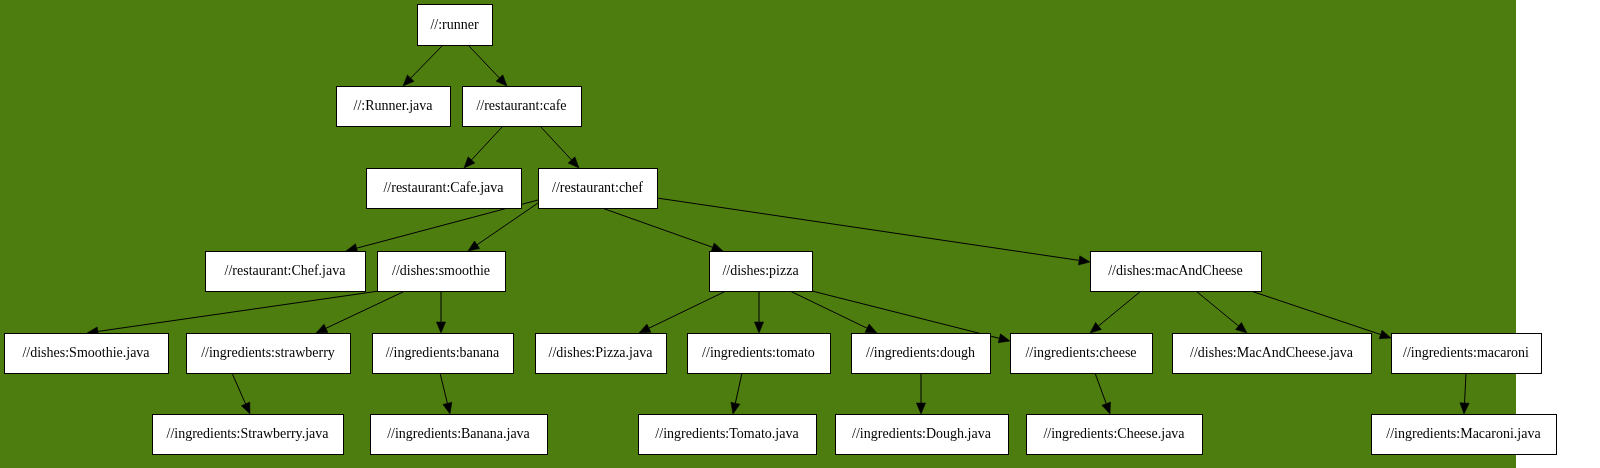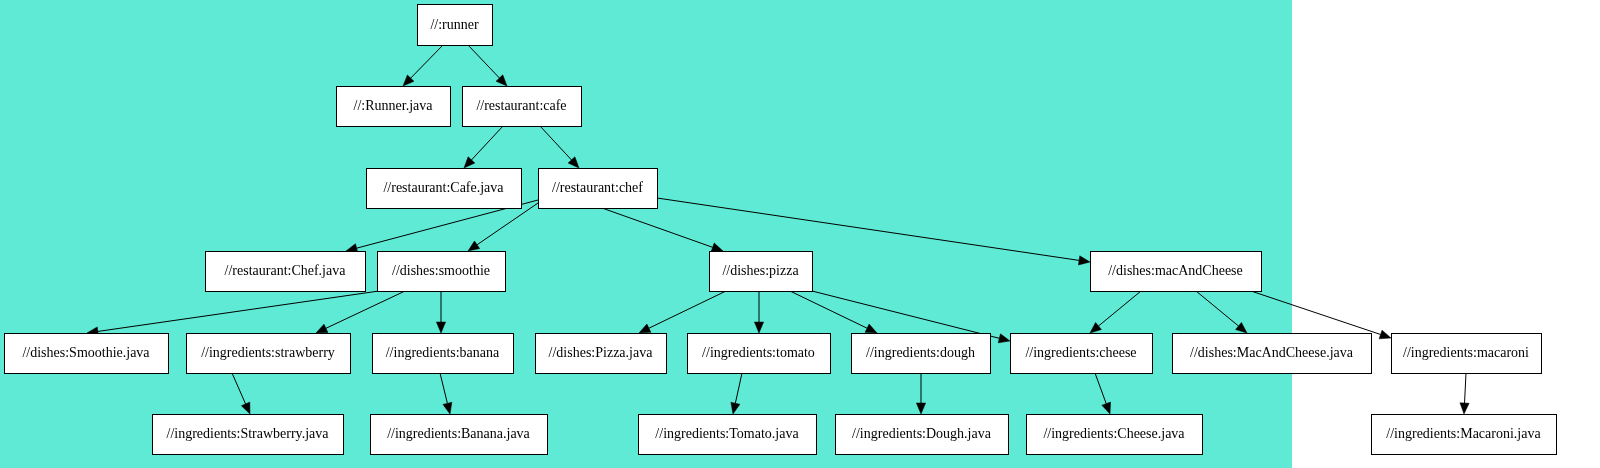--- a/index.html
+++ b/index.html
@@ -9,23 +9,23 @@
     background: #ffffff;
   }
   body {
     width: 1600px;
     height: 468px;
     font-family: "Liberation Serif", serif;
     overflow: hidden;
   }
   #graph-root {
     position: relative;
-    width: 1292px;
+    width: 1516px;
     height: 468px;
-    background: #5eead4;
+    background: #4d7c0f;
   }
   #graph-svg {
     position: absolute;
     left: 0;
     top: 0;
     width: 1600px;
     height: 468px;
   }
   .node-box {
     fill: #ffffff;

